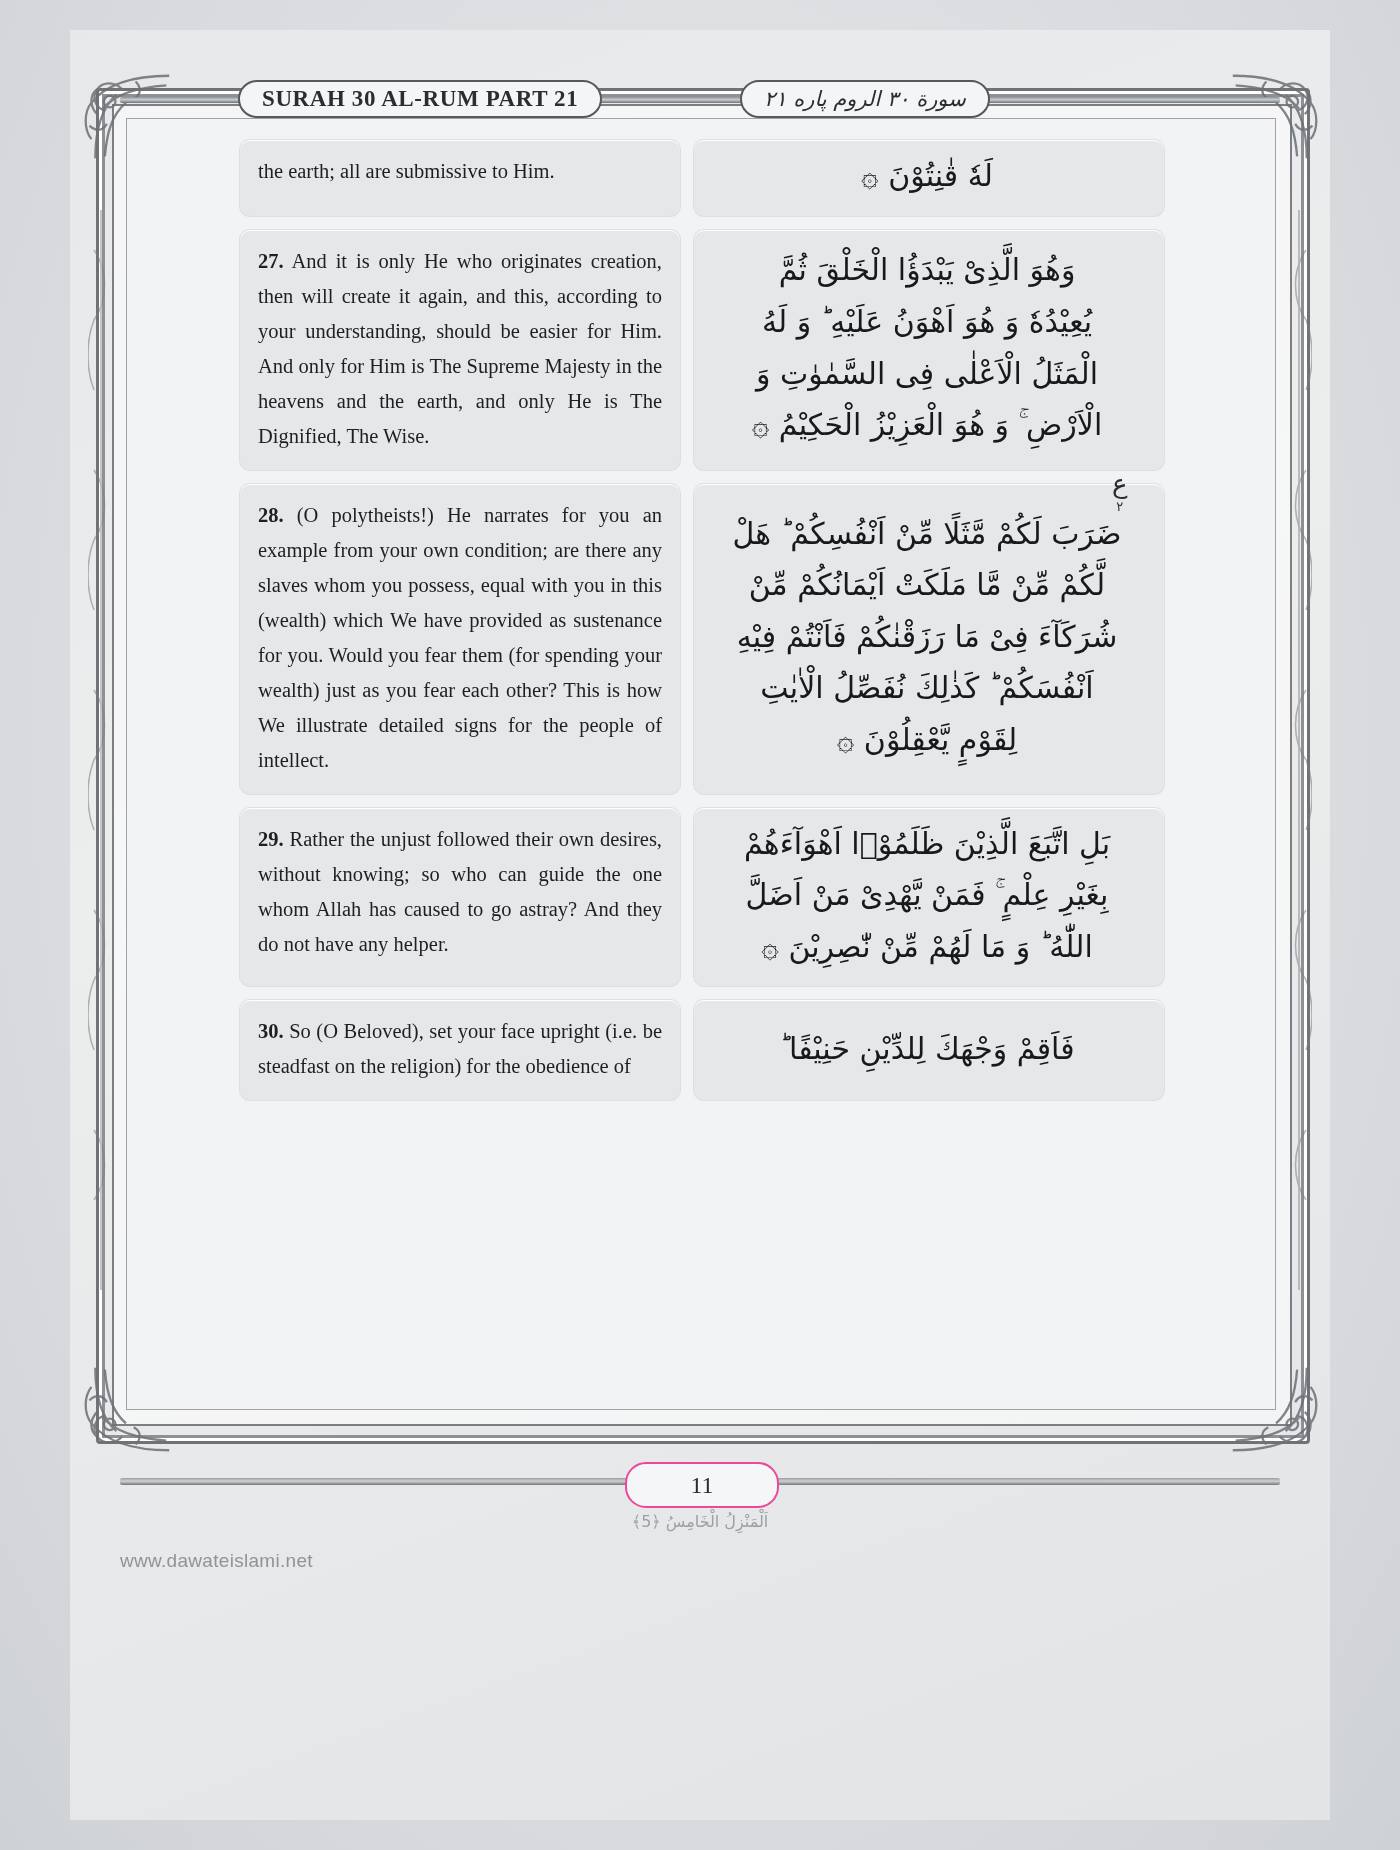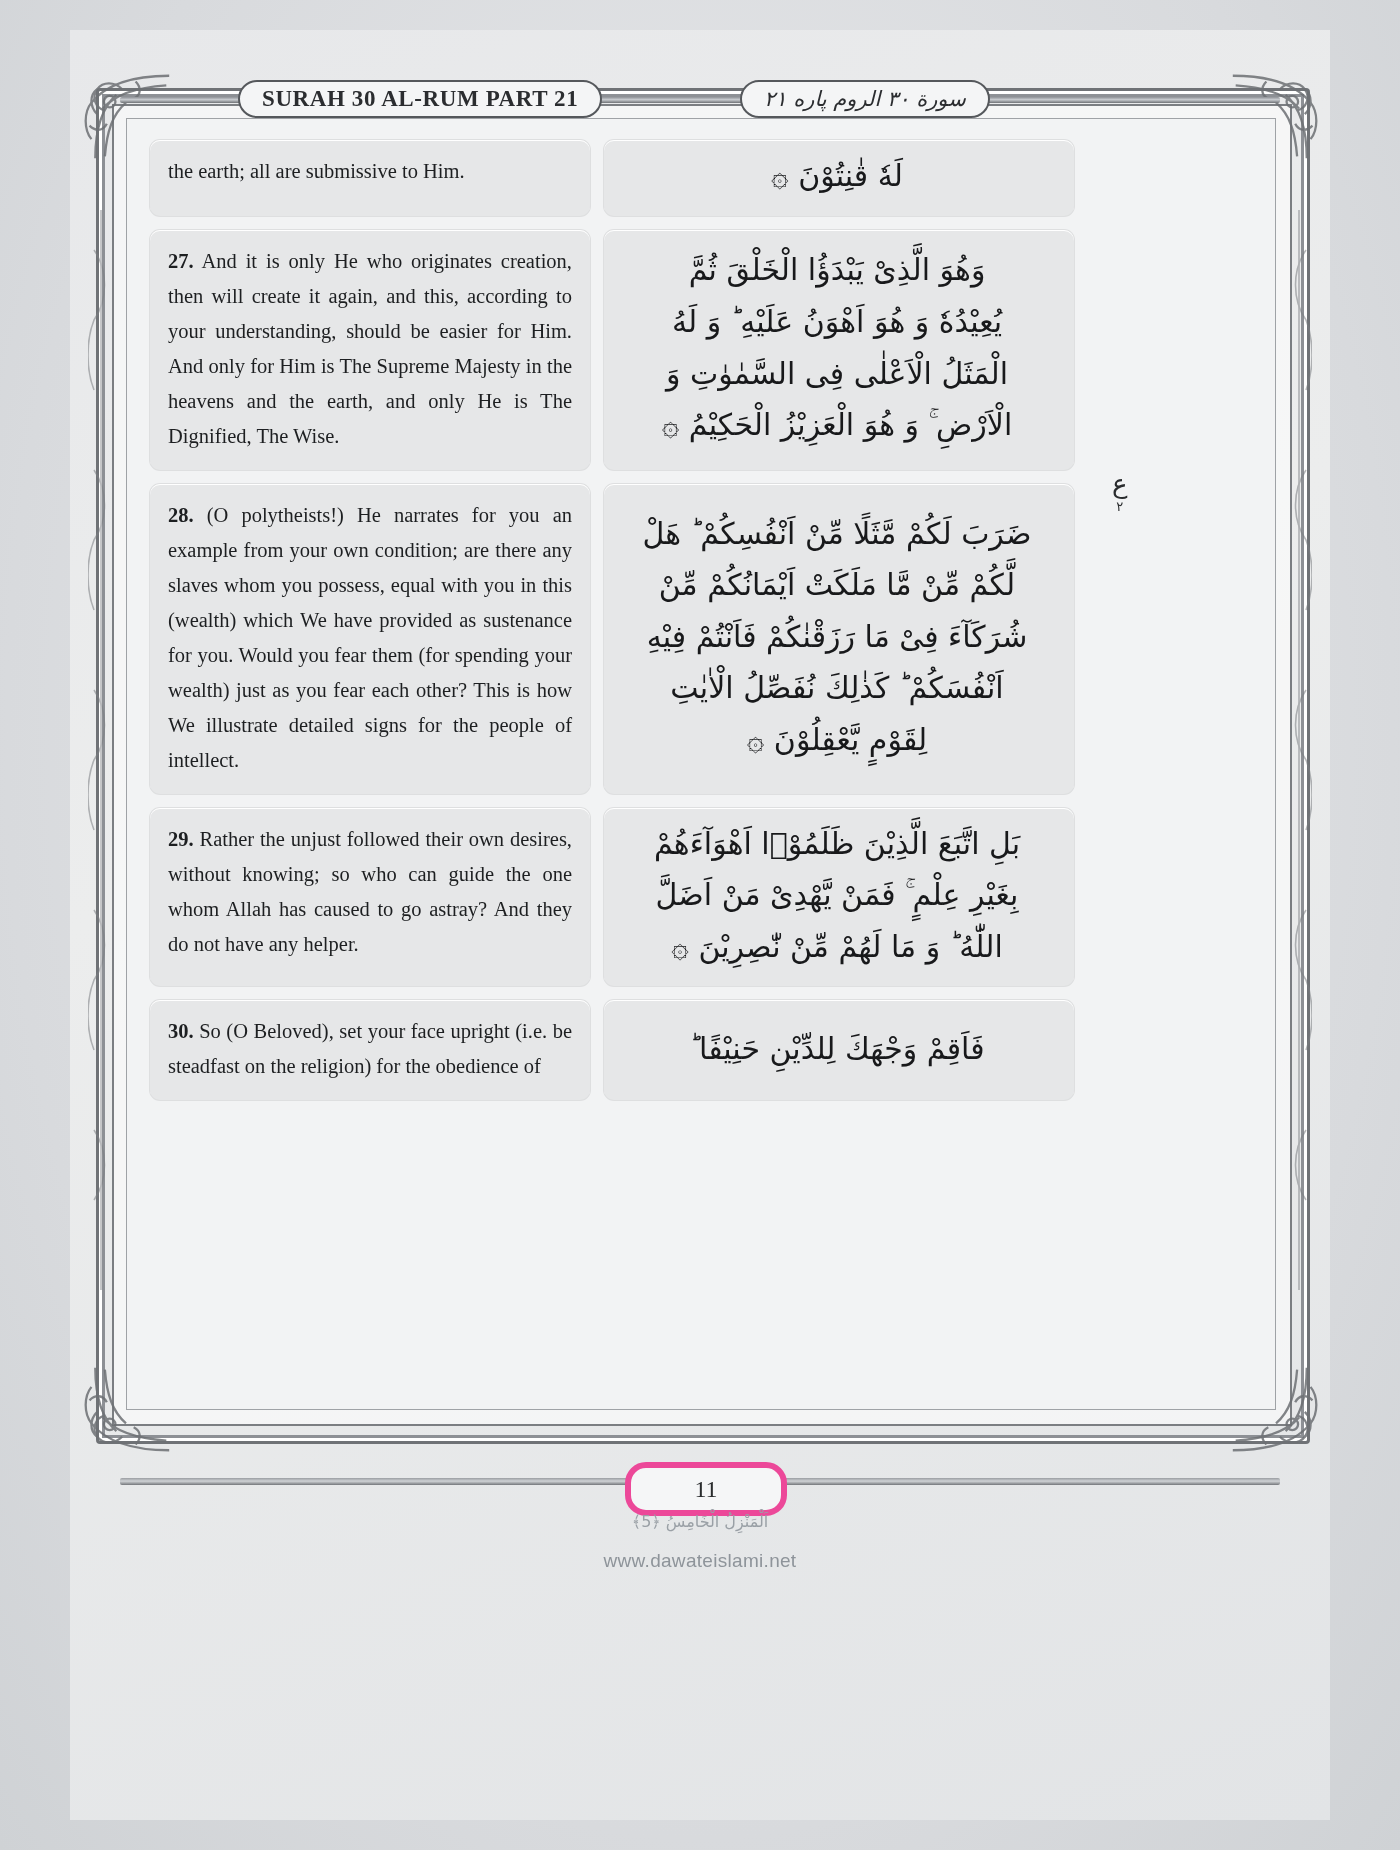--- a/index.html
+++ b/index.html
@@ -98,20 +98,21 @@
   
   .content{
     position:absolute;left:150px;top:140px;width:1104px;height:1250px;
     display:flex;flex-direction:column;gap:0px;
   }
   .verse-row{
     display:flex;
     gap:14px;
     margin-bottom:14px;
     align-items:stretch;
+    justify-content:center;
   }
   .cell{
     background:#e6e7e8;
     border-radius:10px;
     box-shadow:0 1px 0 #ffffff inset, 0 0 0 1px #dedfe0;
   }
   .cell-en{
     width:440px;
     padding:14px 18px 16px 18px;
     box-sizing:border-box;
@@ -150,31 +151,31 @@
   .footer{
     position:absolute;left:120px;top:1450px;width:1160px;height:120px;
   }
   .frule{
     position:absolute;top:28px;left:0;width:1160px;height:7px;
     background:linear-gradient(#9a9da1,#cfd2d5 45%,#74777b);
     border-radius:2px;
   }
   .pagebox{
     position:absolute;left:505px;top:12px;width:150px;height:42px;
-    border:6px solid #ec4899;border-radius:21px;background:#f5f6f7;
+    border:2px solid #ec4899;border-radius:21px;background:#f5f6f7;
     display:flex;align-items:center;justify-content:center;
   }
   .pagenum{font-size:24px;color:#2a2c2e;font-family:"Liberation Serif",serif;}
   .manzil{
     position:absolute;top:62px;left:0;width:1160px;text-align:center;
     direction:rtl;font-family:"DejaVu Sans",sans-serif;
     font-size:16px;color:#9aa0a6;
   }
   .siteurl{
-    position:absolute;top:100px;left:0;width:1160px;text-align:center;
+    position:absolute;top:100px;left:0;width:1160px;text-align:left;
     font-family:"Liberation Sans",sans-serif;
     font-size:19px;color:#8e949a;letter-spacing:.3px;
   }
 </style>
 </head>
 <body>
 
 <div class="page-bg"></div>
 <div class="page-sheet"></div>
 

